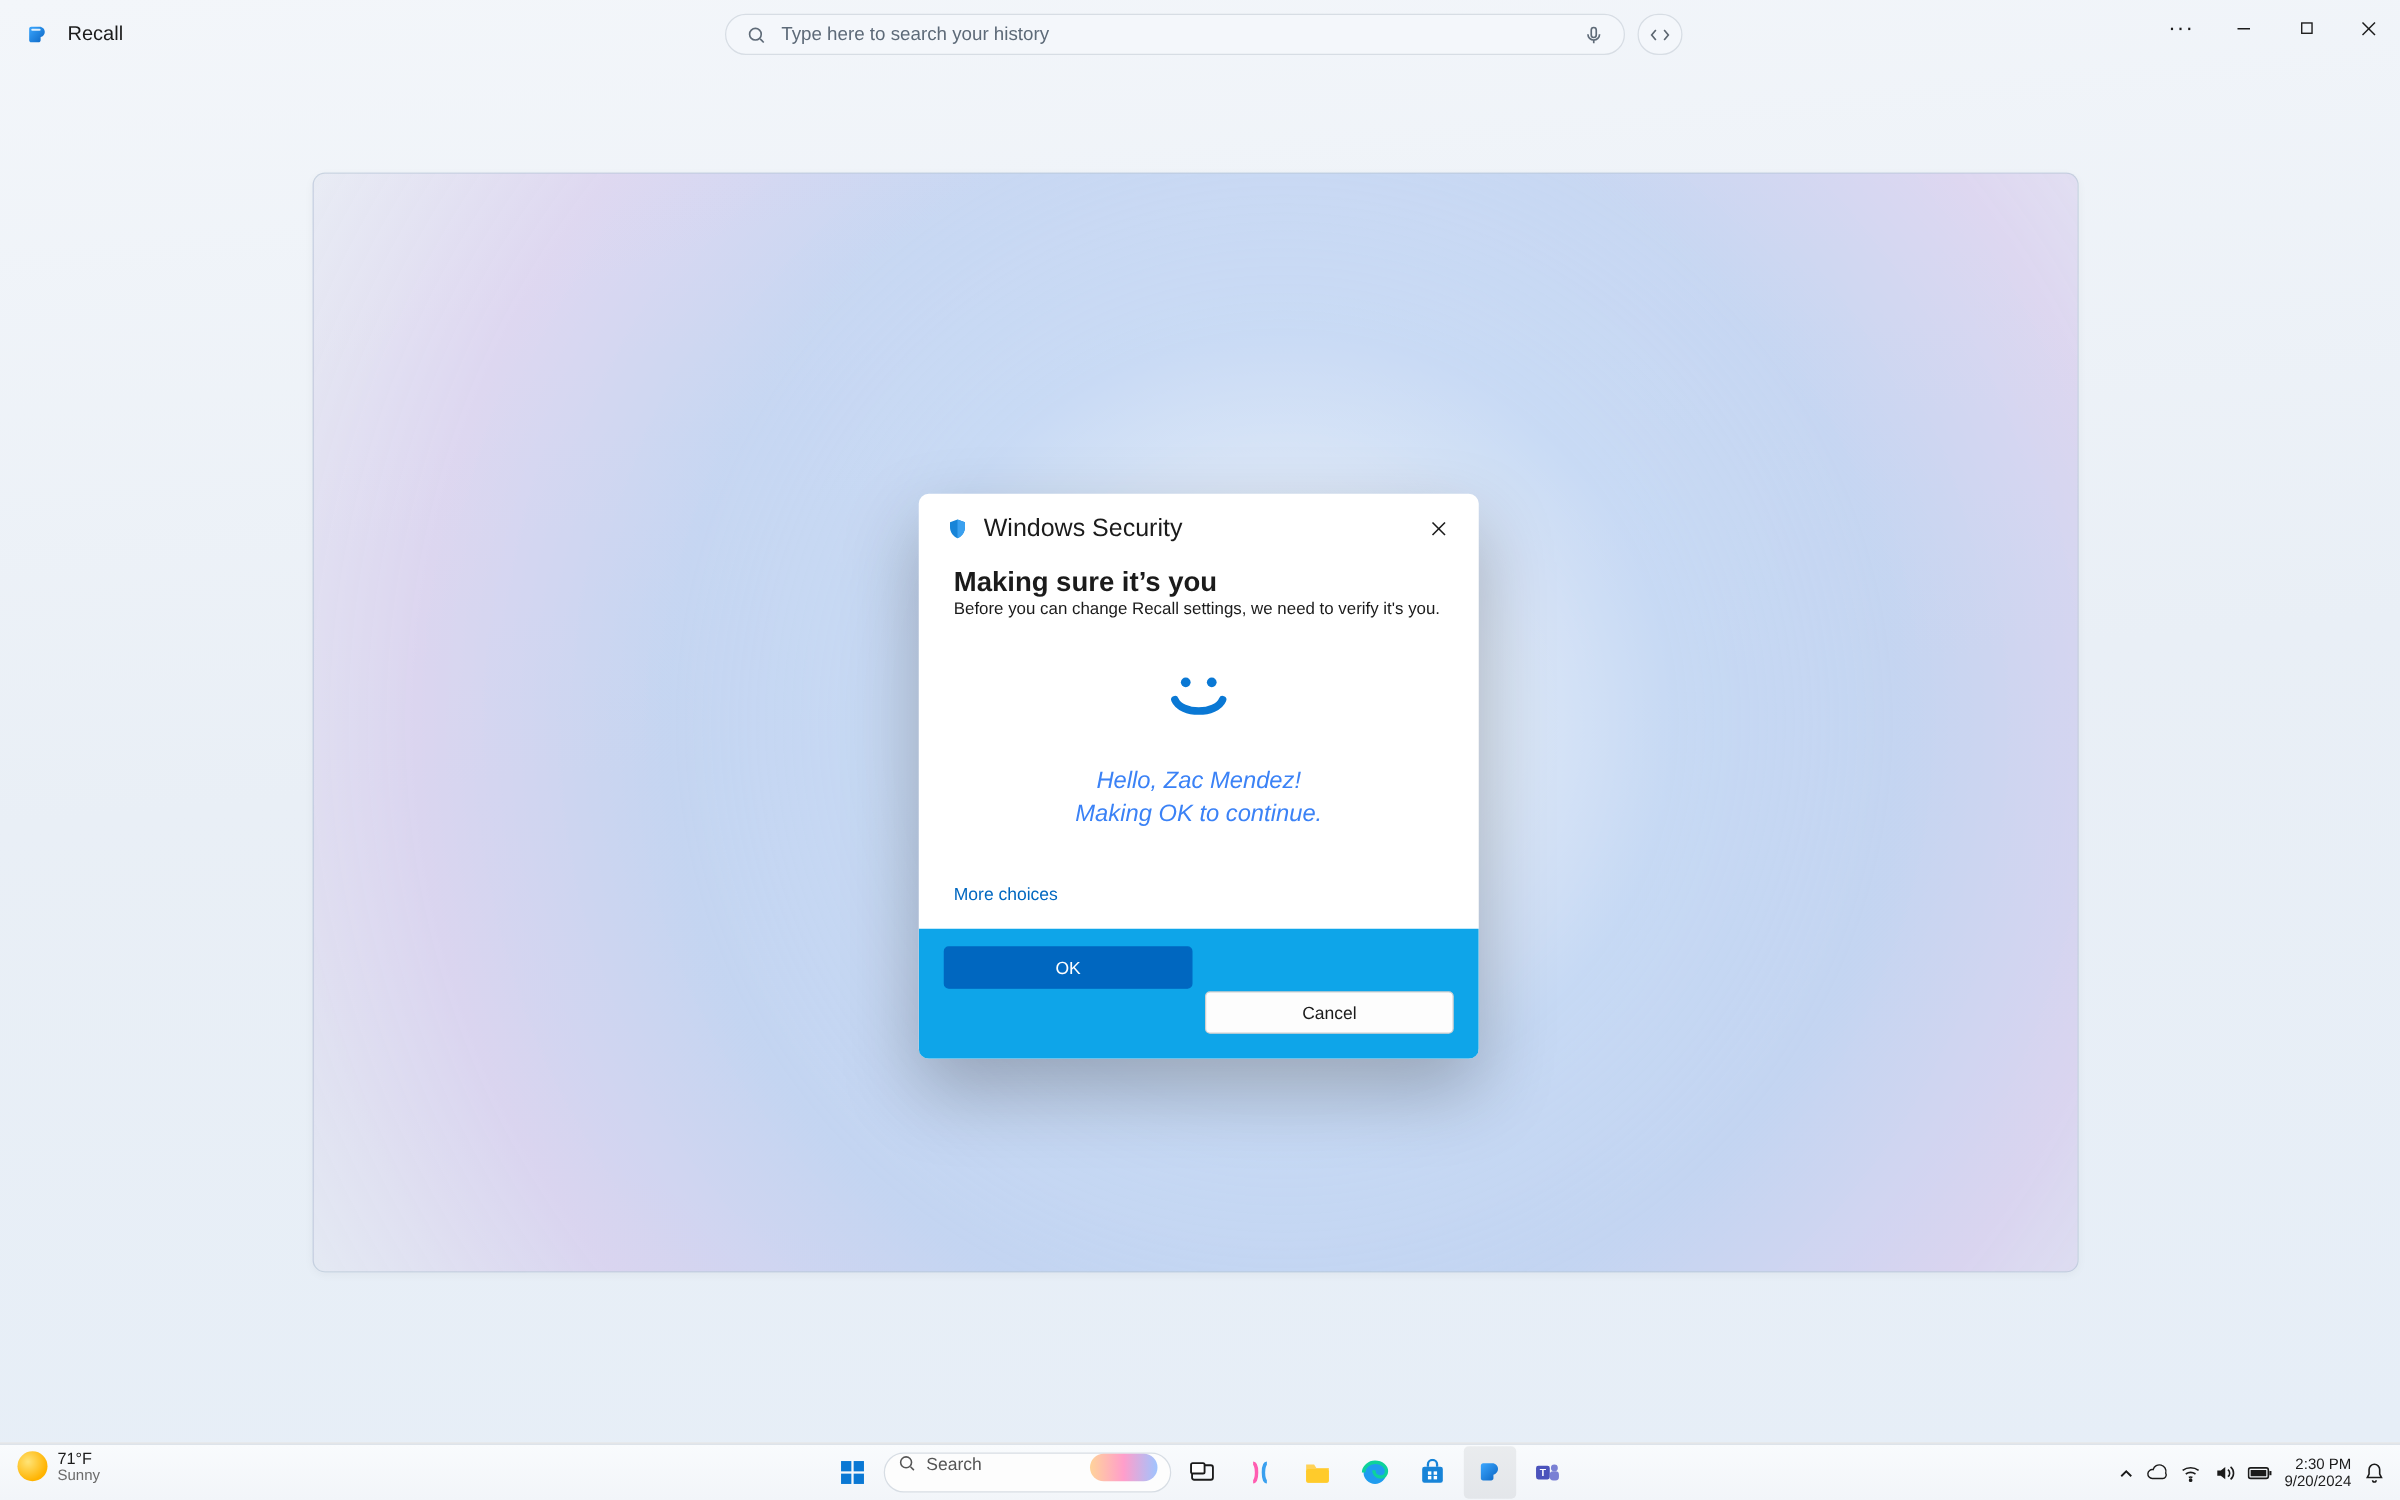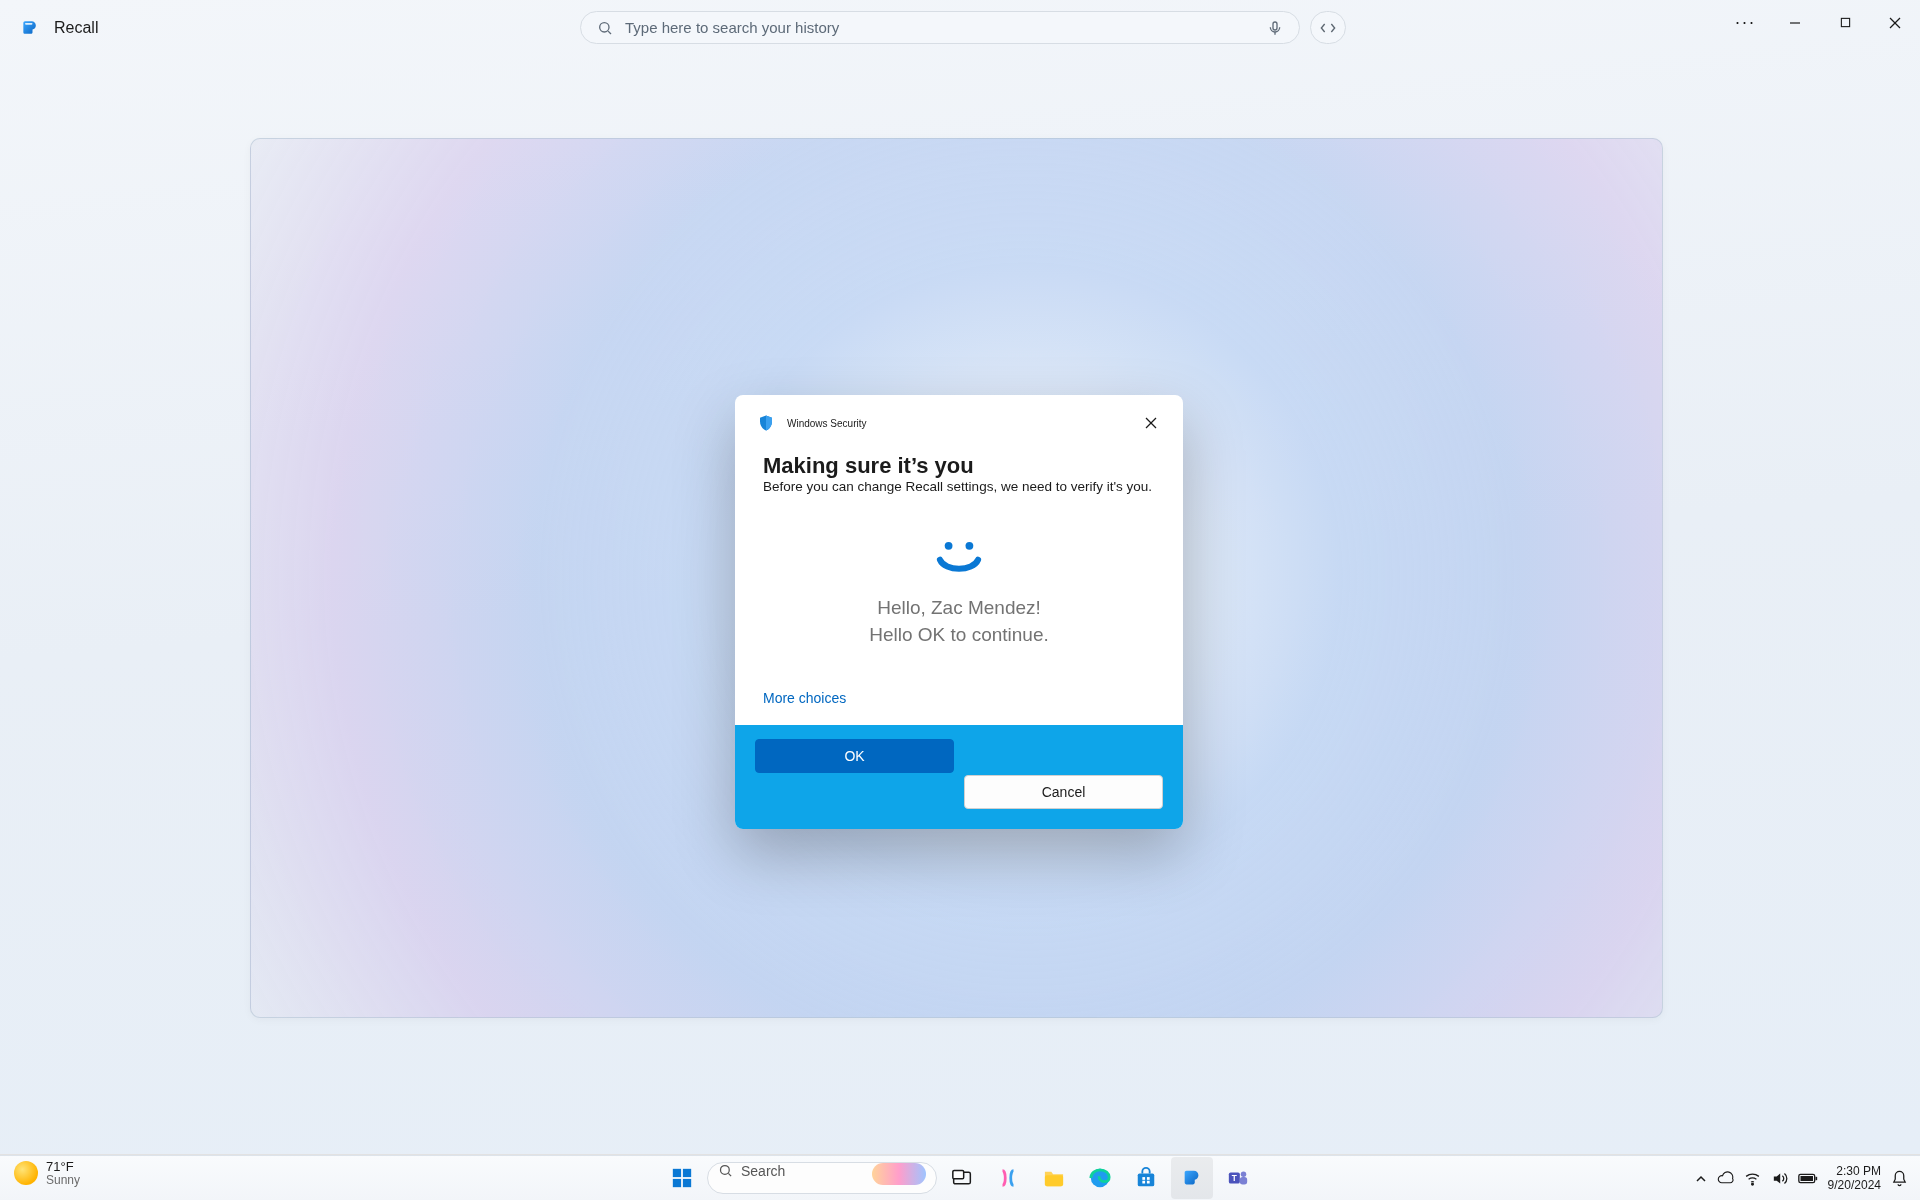--- a/index.html
+++ b/index.html
@@ -40,31 +40,31 @@
                 background:radial-gradient(circle at 55% 50%, rgba(255,255,255,.55) 0%, rgba(173,199,238,.55) 35%, rgba(154,181,230,.45) 55%, rgba(200,182,227,.45) 78%, rgba(225,228,238,.5) 100%);
                 box-shadow:0 2px 8px rgba(0,0,0,.04); filter:saturate(1.1);
                 }
 
 
 .sec-dialog { position:absolute; left:735px; top:395px; width:448px;
               background:#fff; border-radius:8px; box-shadow:0 25px 60px rgba(0,0,0,.25);
               overflow:hidden; }
 .sec-header { display:flex; align-items:center; padding:14px 18px 10px 22px; }
 .sec-header .shield { width:18px; height:18px; margin-right:12px; }
-.sec-header .title { font-size:10px; color:#1b1b1b; flex:1; }
+.sec-header .title { font-size:20px; color:#1b1b1b; flex:1; }
 .sec-header .close { width:28px; height:28px; display:flex; align-items:center; justify-content:center;
                      cursor:pointer; color:#1b1b1b; border-radius:4px; }
 
 .sec-body { padding:6px 28px 18px 28px; }
 .sec-body h1 { font-size:22px; font-weight:600; color:#1b1b1b; }
 .sec-body p.sub { margin-top:0; font-size:13.5px; color:#1b1b1b; }
 
 .hello-face { display:flex; flex-direction:column; align-items:center; margin-top:42px; }
 .hello-face svg { width:52px; height:44px; }
-.hello-text { text-align:center; font-size:19px; color:#737373; margin-top:15px; line-height:1.4; }
+.hello-text { text-align:center; font-size:19px; color:#3b82f6; margin-top:32px; line-height:1.4;font-style:italic; }
 
 .more-link { margin-top:42px; font-size:14px; color:#0067c0; cursor:pointer; display:inline-block; }
 
 .sec-footer { background:#0ea5e9; padding:14px 20px 20px 20px; display:flex; gap:10px; }
 .sec-footer button { flex:1; height:34px; border-radius:4px; font-size:14px; cursor:pointer; }
 .sec-footer .ok { background:#0067c0; color:#fff; border:1px solid #0067c0; }
 .sec-footer .cancel { background:#fdfdfd; color:#1b1b1b; border:1px solid #d0d0d0;margin-top:36px; }
 
 
 .taskbar { position:absolute; left:0; bottom:0; width:1920px; height:45px;
@@ -183,21 +183,21 @@
       <div class="hello-face">
         <svg viewBox="0 0 60 48">
           <circle cx="18" cy="10" r="4.5" fill="#0a78d4"></circle>
           <circle cx="42" cy="10" r="4.5" fill="#0a78d4"></circle>
           <path d="M8 26c6 14 38 14 44 0" fill="none" stroke="#0a78d4" stroke-width="7" stroke-linecap="round"></path>
         </svg>
       </div>
 
       <div class="hello-text">
         <div>Hello, Zac Mendez!</div>
-        <div>Hello OK to continue.</div>
+        <div>Making OK to continue.</div>
       </div>
 
       <span class="more-link">More choices</span>
     </div>
 
     <div class="sec-footer">
       <button class="ok">OK</button>
       <button class="cancel">Cancel</button>
     </div>
   </div>

